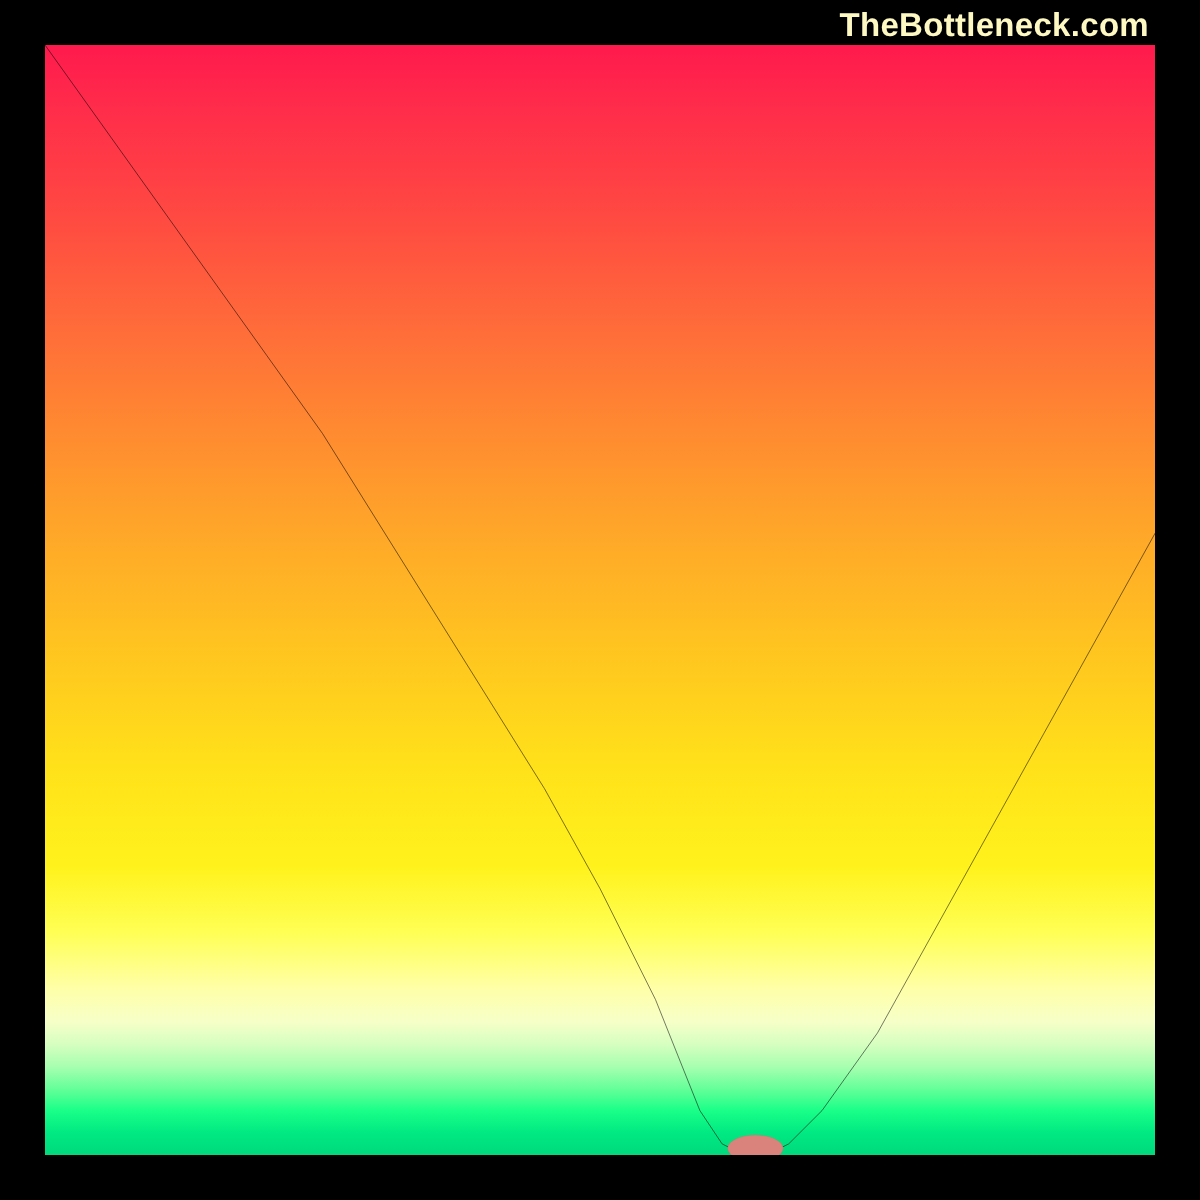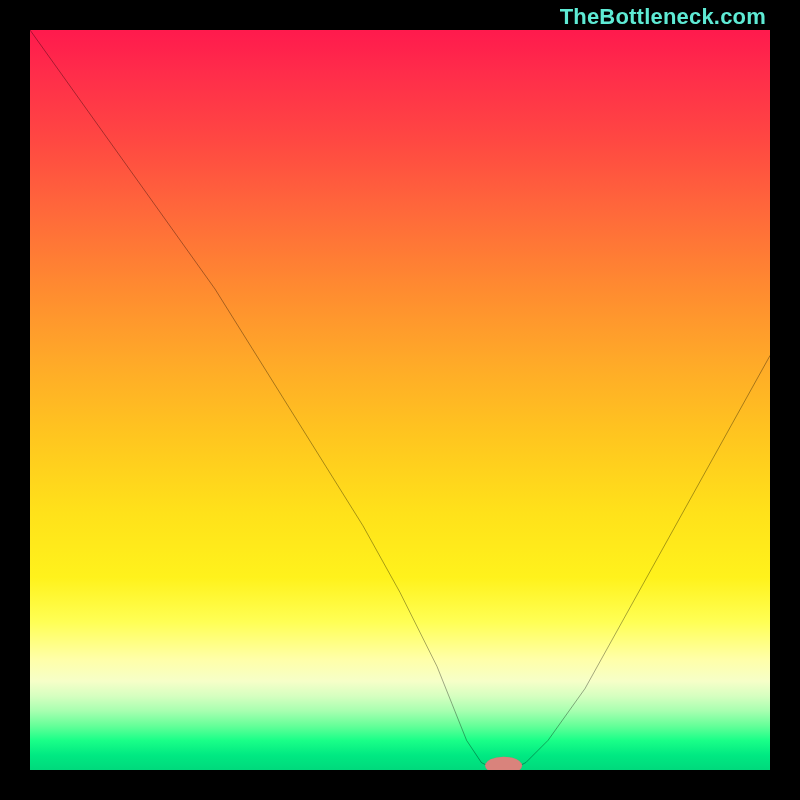--- a/index.html
+++ b/index.html
@@ -56,21 +56,21 @@
     width: 100%;
     height: 100%;
   }
   .watermark {
     position: absolute;
     top: 4px;
     right: 34px;
     font-family: Arial, Helvetica, sans-serif;
     font-size: 22px;
     font-weight: 600;
-    color: #5eead4;
+    color: #fef9c3;
     letter-spacing: 0.2px;
   }
 </style>
 </head>
 <body>
 
 <div class="frame">
 
   <div class="plot-area">
     <div class="gradient-bg"></div>

